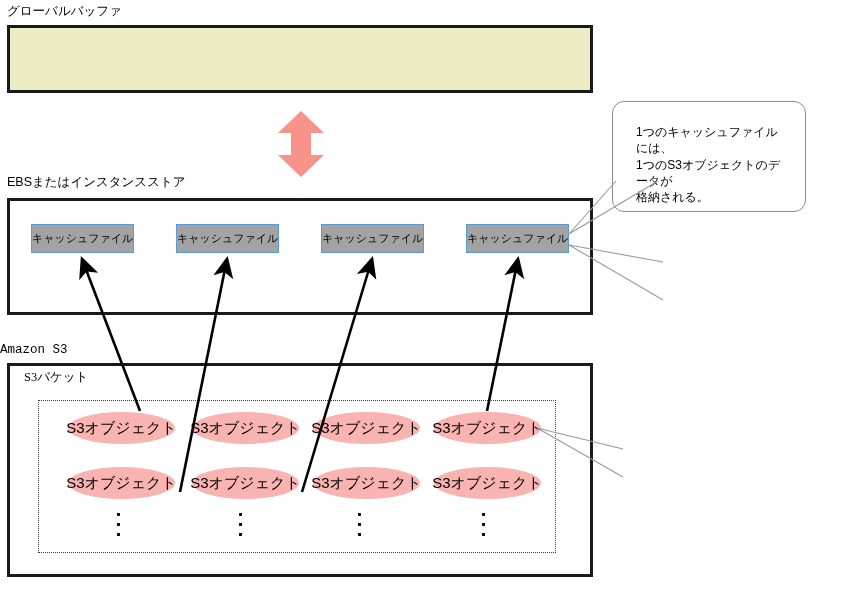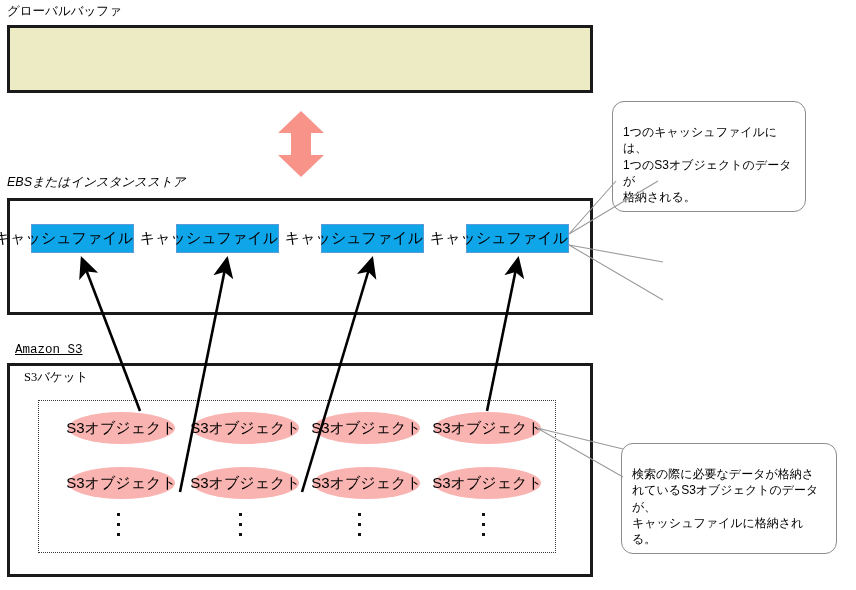--- a/index.html
+++ b/index.html
@@ -47,25 +47,25 @@
     background: #ecebc3;
   }
   .dashedbox {
     border: 1px dotted #3a3a3a;
     background: #ffffff;
   }
 
   
   .cachefile {
     border: 1px solid #5b9bd5;
-    background: #0ea5e9;
+    background: #a3a3a3;
     display: flex;
     align-items: center;
-    justify-content: flex-end;
-    font-size: 15px;
+    justify-content: flex-start;
+    font-size: 11px;
     color: #000;
     white-space: nowrap;
   }
 
   
   .s3obj {
     border-radius: 50%;
     background: #f9b3b0;
     display: flex;
     align-items: center;
@@ -83,21 +83,21 @@
     background: #111;
     margin-bottom: 7px;
   }
   .vdots i:last-child { margin-bottom: 0; }
 
   
   .callout {
     border: 1px solid #8c8c8c;
     border-radius: 12px;
     background: #ffffff;
-    padding: 6px 10px;
+    padding: 6px 23px;
     font-size: 12px;
     line-height: 1.35;
     color: #000;
     white-space: pre-line;
   }
 
   
   #arrows, #leaders {
     position: absolute;
     left: 0; top: 0;
@@ -109,38 +109,38 @@
 </style>
 </head>
 <body>
 
 <div id="canvas">
 
   <div class="abs caption" style="left:7px; top:5px;">グローバルバッファ</div>
 
   <div class="abs buffer-box" style="left:7px; top:25px; width:586px; height:68px;"></div>
 
-  <div class="abs caption" style="left:7px; top:176px;font-style:italic;">EBSまたはインスタンスストア</div>
+  <div class="abs caption" style="left:7px; top:176px;">EBSまたはインスタンスストア</div>
 
   <div class="abs hardbox" style="left:7px; top:198px; width:586px; height:117px;"></div>
 
   <div class="abs cachefile" style="left:31px; top:224px; width:103px; height:29px;">
     <span>キャッシュファイル</span>
   </div>
   <div class="abs cachefile" style="left:176px; top:224px; width:103px; height:29px;">
     <span>キャッシュファイル</span>
   </div>
   <div class="abs cachefile" style="left:321px; top:224px; width:103px; height:29px;">
     <span>キャッシュファイル</span>
   </div>
   <div class="abs cachefile" style="left:466px; top:224px; width:103px; height:29px;">
     <span>キャッシュファイル</span>
   </div>
 
-  <div class="abs caption-mono" style="left:15px; top:344px;text-decoration:underline;">Amazon S3</div>
+  <div class="abs caption-mono" style="left:0; top:344px;">Amazon S3</div>
 
   <div class="abs hardbox" style="left:7px; top:363px; width:586px; height:214px;"></div>
 
   <div class="abs caption" style="left:24px; top:371px;font-family:Liberation Serif, serif;">S3バケット</div>
 
   <div class="abs dashedbox" style="left:38px; top:400px; width:518px; height:153px;"></div>
 
   <div class="abs s3obj" style="left:68px; top:412px; width:107px; height:32px;">
     <span>S3オブジェクト</span>
   </div>
@@ -217,19 +217,14 @@
     </g>
   </svg>
 
   <div class="abs callout" style="left:612px; top:101px; width:194px;">
     <span>1つのキャッシュファイルには、
 1つのS3オブジェクトのデータが
 格納される。</span>
   </div>
 
 
-  <div class="abs callout" style="left:621px; top:443px; width:216px;">
-    <span>検索の際に必要なデータが格納さ
-れているS3オブジェクトのデータが、
-キャッシュファイルに格納される。</span>
-  </div>
 
 </div>
 
 </body></html>

